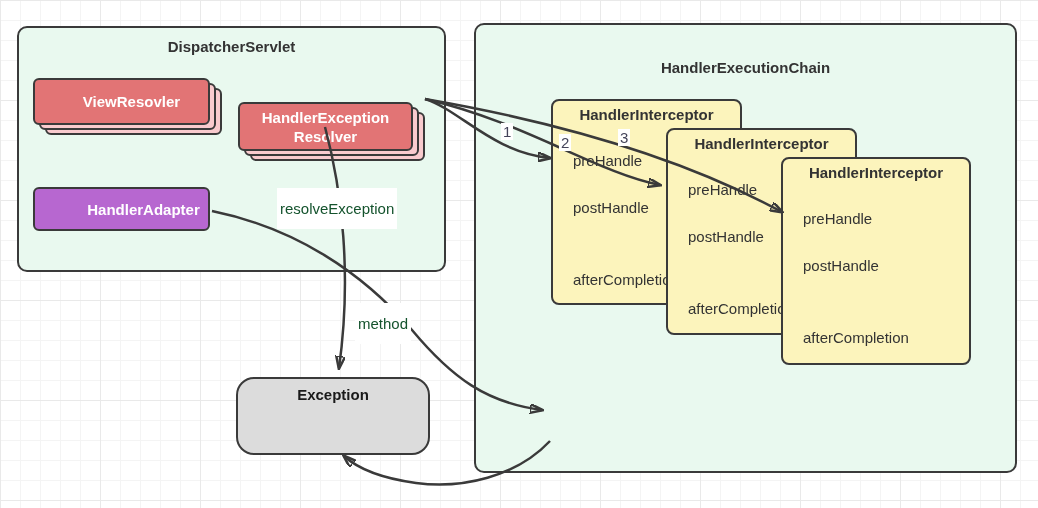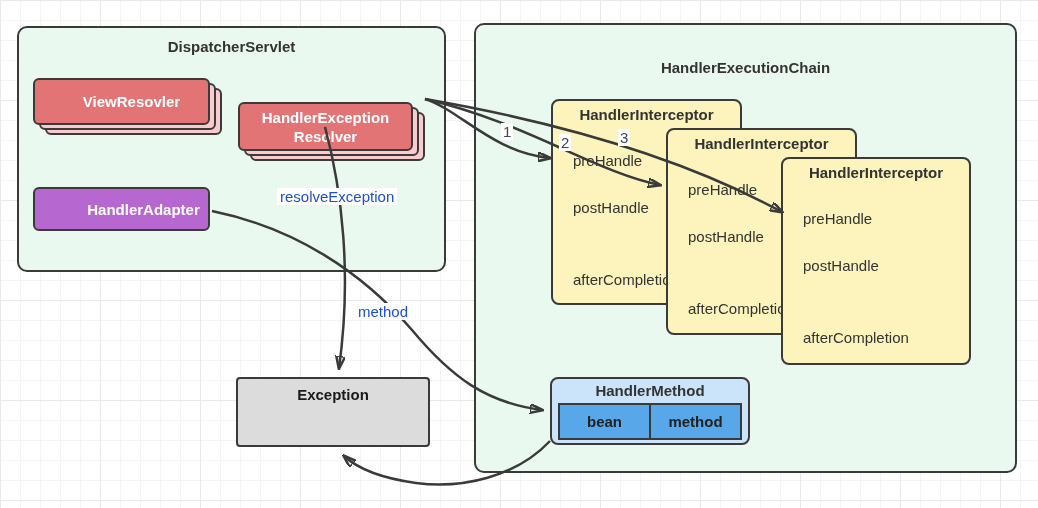--- a/index.html
+++ b/index.html
@@ -32,28 +32,28 @@
   .m0{top:51px;} .m1{top:98px;} .m2{top:170px;}
 
   .hm{position:absolute;left:550px;top:377px;width:200px;height:68px;background:#CCE4F9;
     border:2px solid #3A3A3A;border-radius:8px;z-index:2;}
   .hm-title{position:absolute;top:3px;left:0;right:0;text-align:center;font-weight:bold;font-size:15px;color:#333;}
   .hm-cells{position:absolute;left:6px;top:24px;width:184px;height:37px;display:flex;
     border:2px solid #3A3A3A;background:#58A7E9;}
   .hm-cell{flex:1;display:flex;align-items:center;justify-content:center;font-weight:bold;font-size:15px;color:#222;}
   .hm-cell + .hm-cell{border-left:2px solid #3A3A3A;}
 
-  .exc{position:absolute;left:236px;top:377px;width:194px;height:70px;background:#DCDCDC;
-    border:2px solid #3A3A3A;border-radius:4px;z-index:2;}
+  .exc{position:absolute;left:236px;top:377px;width:194px;height:78px;background:#DCDCDC;
+    border:2px solid #3A3A3A;border-radius:18px;z-index:2;}
   .exc-title{position:absolute;top:7px;left:0;right:0;text-align:center;font-weight:bold;font-size:15px;color:#1a1a1a;}
 
   .arrows{position:absolute;left:0;top:0;width:1038px;height:508px;z-index:6;pointer-events:none;}
   .arrows path{fill:none;stroke:#3A3A3A;stroke-width:2.5px;}
 
-  .chip{position:absolute;background:#fff;color:#1d4ed8;font-size:15px;line-height:17px;padding:0 3px;z-index:7;white-space:nowrap;}
+  .chip{position:absolute;background:#fff;color:#14532d;font-size:15px;line-height:17px;padding:12px 3px;z-index:7;white-space:nowrap;}
   .num{color:#44445A;padding:0 2px;}
 </style>
 </head>
 <body>
 
 <div class="page">
 
   <div class="container" style="left:17px;top:26px;width:429px;height:246px;">
     <div class="container-title" style="top:10px;">DispatcherServlet</div>
   </div>
@@ -95,27 +95,20 @@
     <div class="i-method m2">afterCompletion</div>
   </div>
 
   <div class="interceptor" style="left:781px;top:157px;width:190px;height:208px;z-index:4;">
     <div class="i-title">HandlerInterceptor</div>
     <div class="i-method m0">preHandle</div>
     <div class="i-method m1">postHandle</div>
     <div class="i-method m2">afterCompletion</div>
   </div>
 
-  <div class="hm">
-    <div class="hm-title">HandlerMethod</div>
-    <div class="hm-cells">
-      <div class="hm-cell">bean</div>
-      <div class="hm-cell">method</div>
-    </div>
-  </div>
 
   <div class="exc">
     <div class="exc-title">Exception</div>
   </div>
 
   <svg class="arrows">
     <defs>
       <marker id="arrow" markerWidth="14" markerHeight="10" refX="12" refY="4.5" orient="auto" markerUnits="userSpaceOnUse">
         <path d="M0,0 L13,4.5 L0,9 Z" fill="#3A3A3A" stroke="none"></path>
       </marker>

